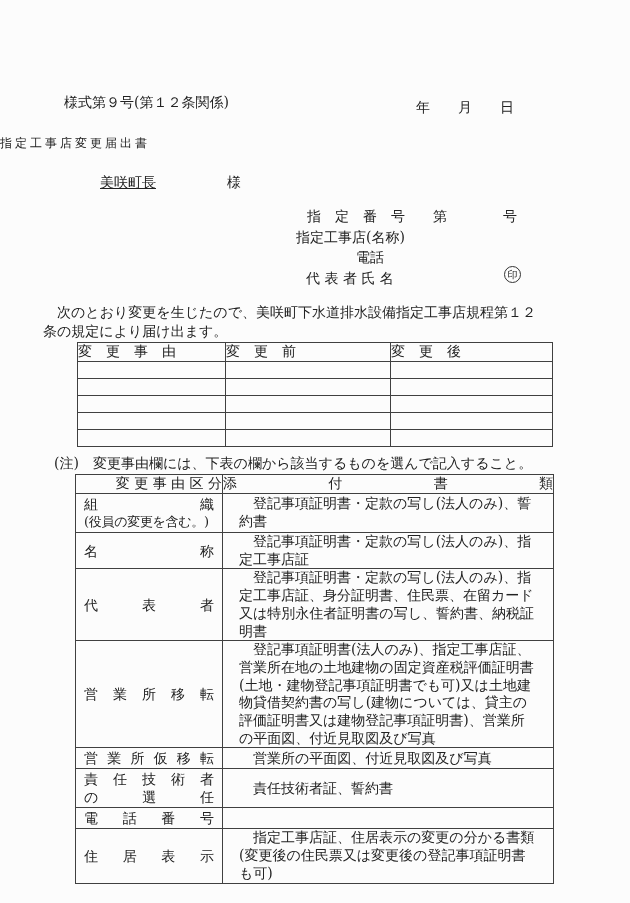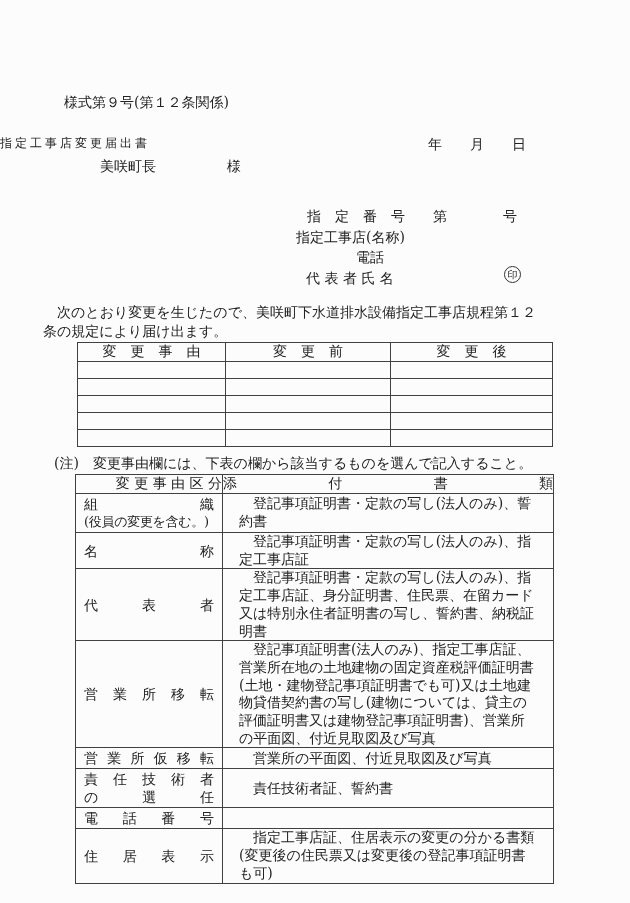--- a/index.html
+++ b/index.html
@@ -9,39 +9,39 @@
     width: 630px;
     height: 903px;
     background: #fcfcfc;
     color: #222;
     font-family: "DejaVu Serif", "Liberation Serif", serif;
     font-size: 14px;
     overflow: hidden;
   }
   .abs { position: absolute; }
   .form-number { left: 64px; top: 94px; }
-  .date-line { left: 428px; top: 99px; margin-top: 37px; }
+  .date-line { left: 416px; top: 99px; }
   .doc-title { left: 0; right: 0; top: 135px; font-size: 12px; letter-spacing: 3px; }
-  .addressee { left: 100px; top: 158px; width: 200px; }
+  .addressee { left: 100px; top: 174px; width: 200px; text-decoration: underline; }
   .honorific { position: absolute; left: 127px; top: 0; }
   .info1 { left: 307px; top: 208px; }
   .info2 { left: 296px; top: 229px; }
   .info3 { left: 356px; top: 249px; }
   .info4 { left: 306px; top: 270px; }
   .seal {
     left: 504px; top: 266px;
     width: 17px; height: 17px;
     border: 1px solid #333; border-radius: 50%;
     font-size: 10px; line-height: 15px; text-align: center;
   }
   .paragraph { left: 43px; top: 303px; width: 500px; line-height: 18.5px; }
   table { border-collapse: collapse; table-layout: fixed; }
   td, th { border: 1px solid #404040; font-weight: normal; font-size: 14px; vertical-align: middle; }
   .t1 { left: 77px; top: 342px; width: 475px; }
-  .t1 th { height: 15px; text-align: center; padding: 0; }
+  .t1 th { height: 15px; text-align: left; padding: 0; }
   .t1 td { height: 17px; }
   .t2 { left: 75px; top: 474px; width: 478px; }
   .t2 th { height: 15px; padding: 0; }
   .cat-h { text-align: right; }
   .doc-h { padding: 0 55px; }
   .spread { text-align: justify; text-align-last: justify; }
   .cat { padding: 1px 8px; line-height: 18px; }
   .cat-sub { font-size: 13px; letter-spacing: -0.3px; white-space: nowrap; }
   .doc { padding: 0 16px; line-height: 17.7px; text-indent: 14px; vertical-align: middle; }
   .note { left: 54px; top: 455px; }

